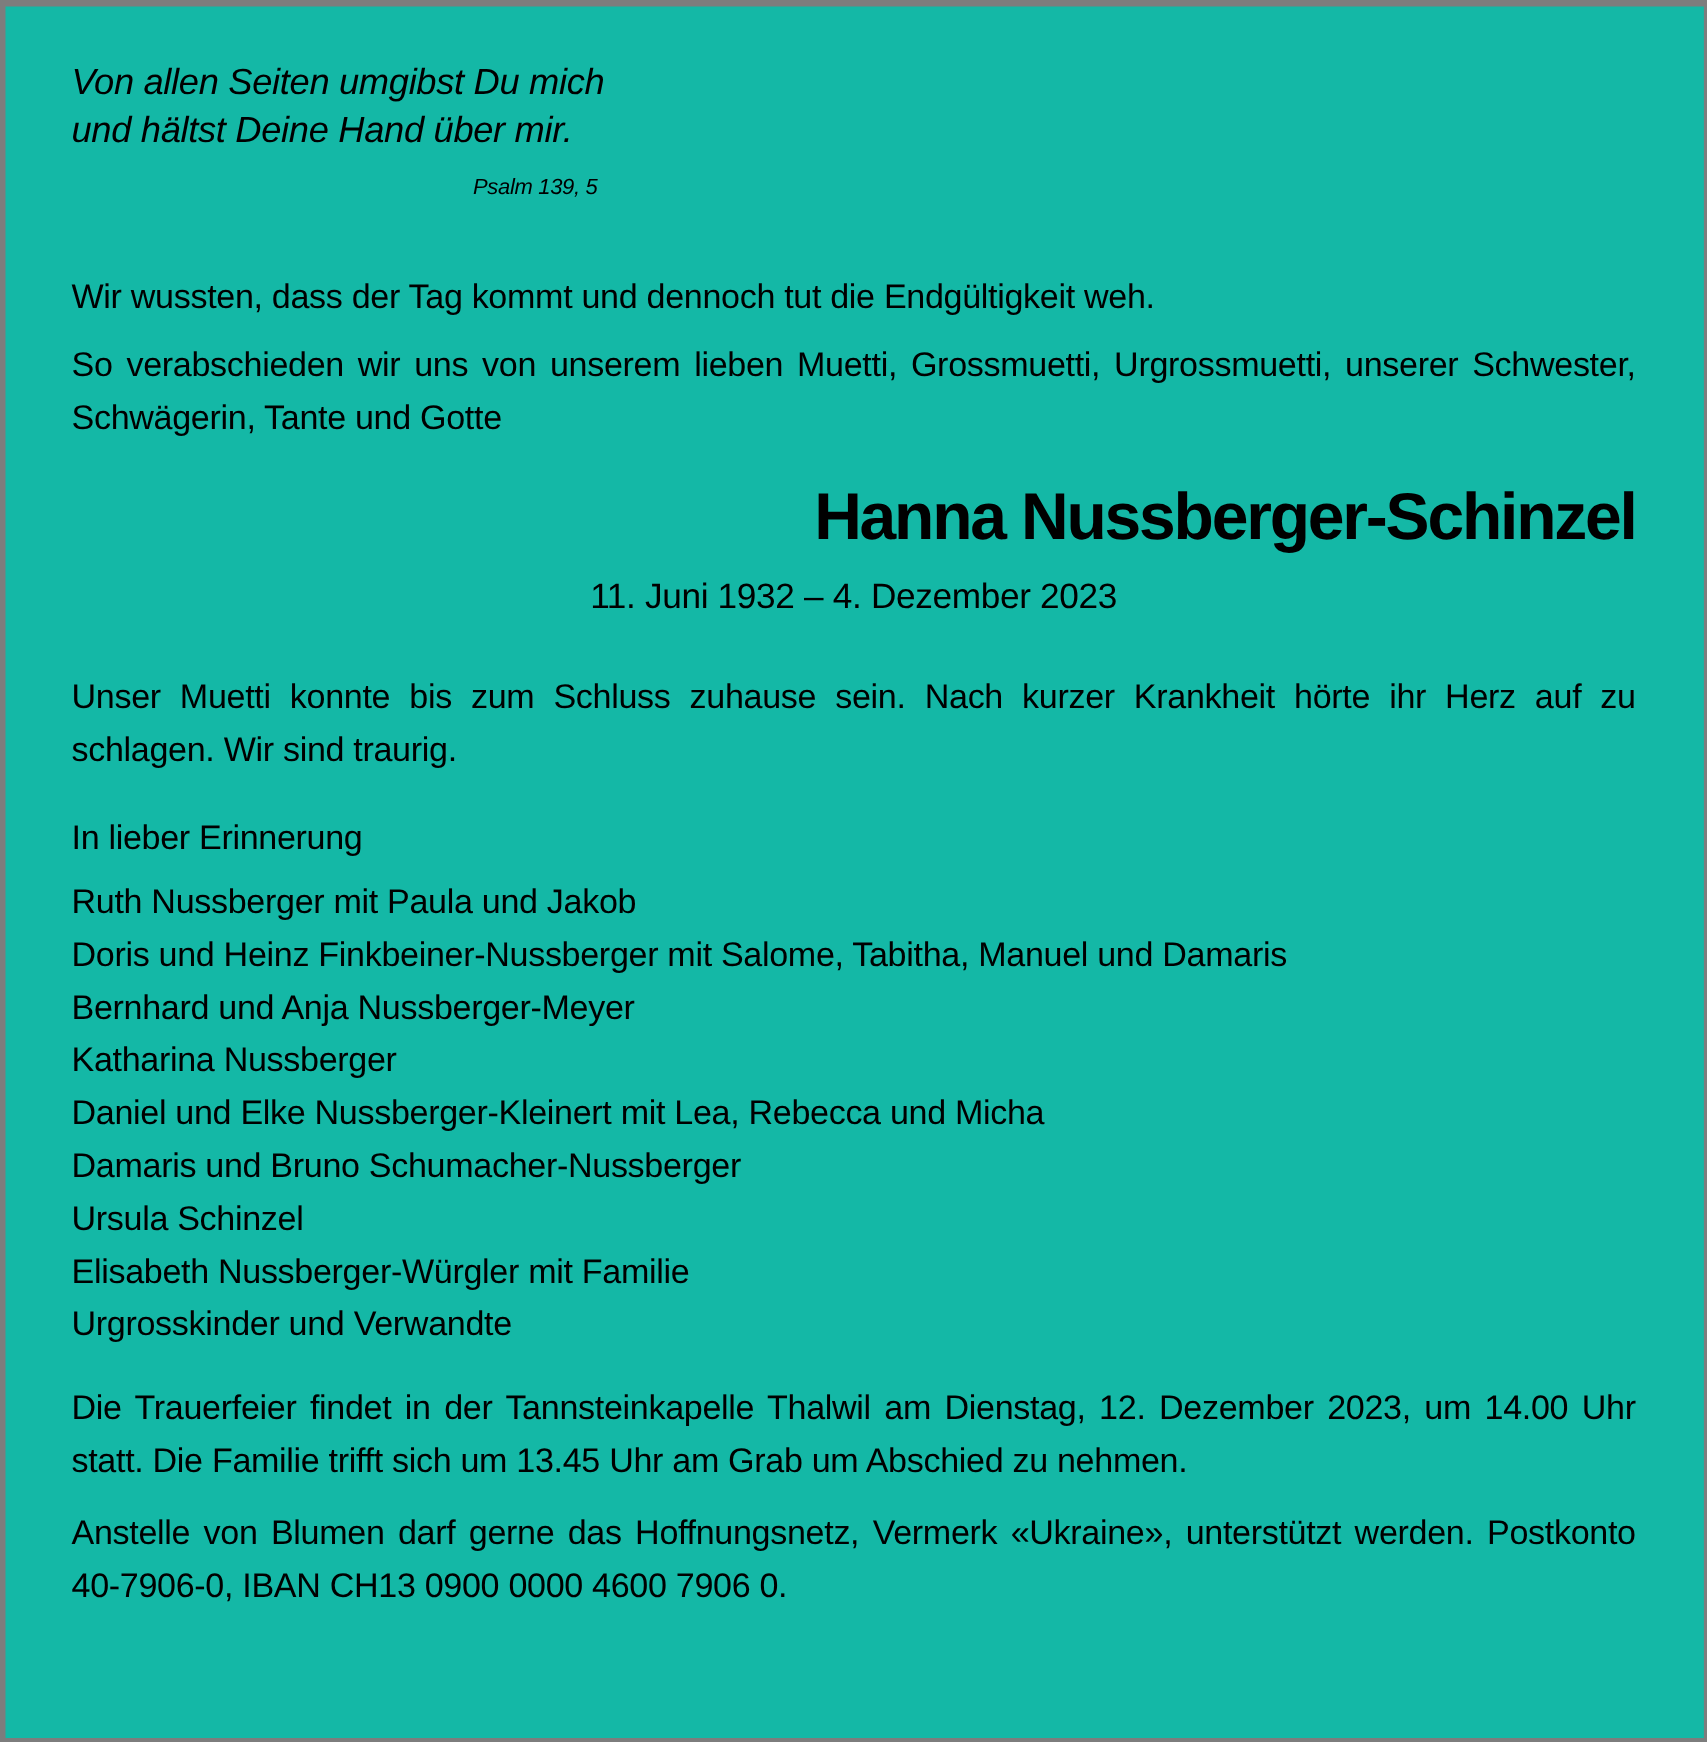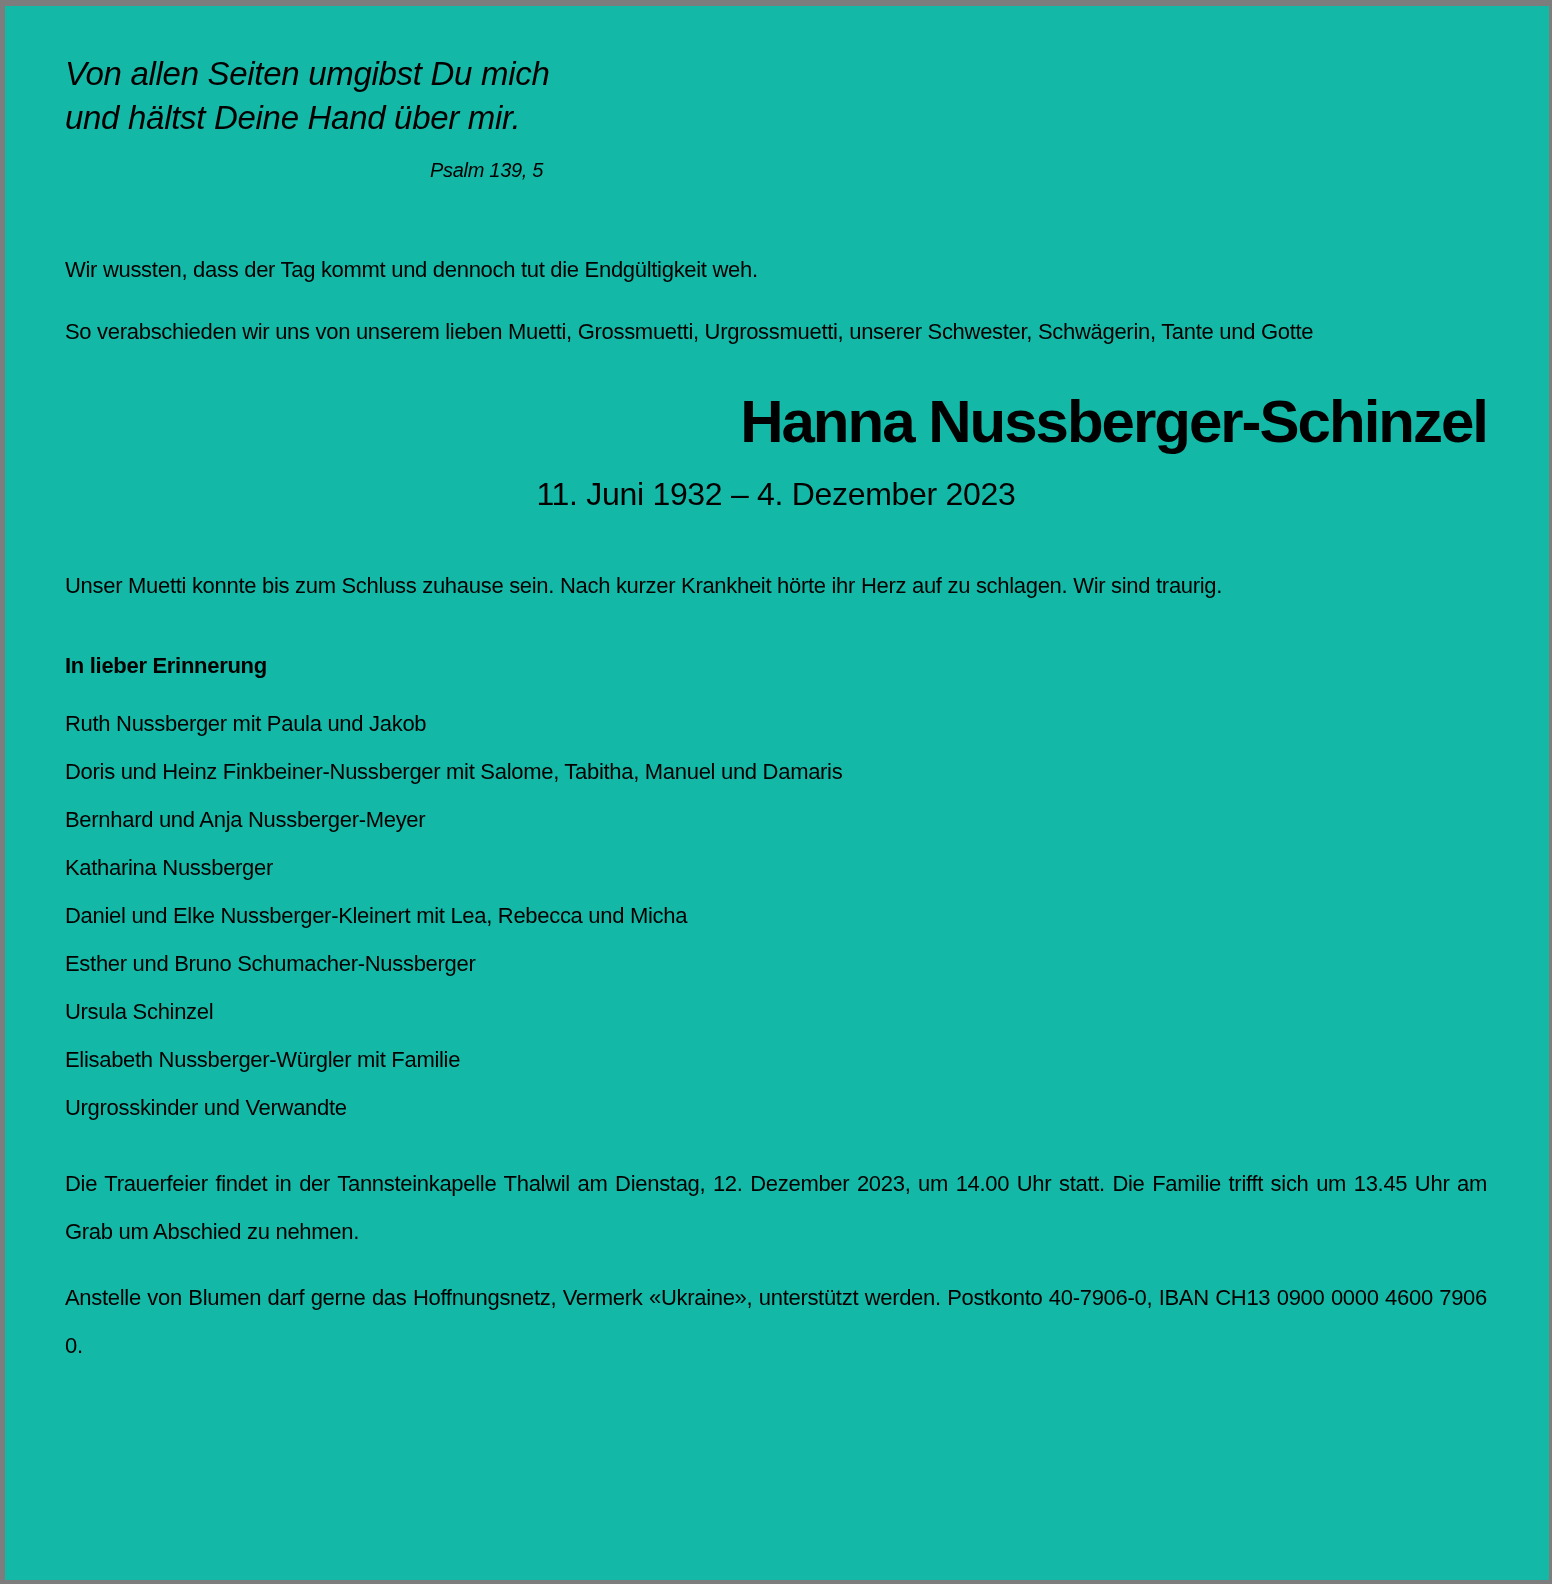--- a/index.html
+++ b/index.html
@@ -33,21 +33,21 @@
     letter-spacing: -0.3px;
   }
   .psalm {
     font-style: italic;
     font-size: 20px;
     line-height: 36px;
     margin-top: 12px;
     margin-left: 365px;
   }
   .body-text {
-    font-size: 22px;
+    font-size: 31px;
     line-height: 48px;
     letter-spacing: -0.3px;
   }
   .justify {
     text-align: justify;
     text-justify: inter-word;
   }
   .intro        { margin-top: 58px; }
   .farewell     { margin-top: 14px; }
   .deceased-name {
@@ -59,21 +59,21 @@
     letter-spacing: -2px;
   }
   .life-dates {
     margin-top: 12px;
     text-align: center;
     font-size: 32px;
     line-height: 48px;
     letter-spacing: -0.3px;
   }
   .message      { margin-top: 44px; }
-  .remembrance  { margin-top: 32px; font-weight: bold; }
+  .remembrance  { margin-top: 32px; }
   .mourners     { margin-top: 10px; }
   .service      { margin-top: 28px; }
   .donation     { margin-top: 18px; }
   .address      { margin-top: 36px; }
 </style>
 </head>
 <body>
 
 <div class="page">
 
@@ -94,21 +94,21 @@
   <p class="body-text justify message">Unser Muetti konnte bis zum Schluss zuhause sein. Nach kurzer Krankheit hörte ihr Herz auf zu schlagen. Wir sind traurig.</p>
 
   <p class="body-text remembrance">In lieber Erinnerung</p>
 
   <div class="mourners">
     <div class="body-text">Ruth Nussberger mit Paula und Jakob</div>
     <div class="body-text">Doris und Heinz Finkbeiner-Nussberger mit Salome, Tabitha, Manuel und Damaris</div>
     <div class="body-text">Bernhard und Anja Nussberger-Meyer</div>
     <div class="body-text">Katharina Nussberger</div>
     <div class="body-text">Daniel und Elke Nussberger-Kleinert mit Lea, Rebecca und Micha</div>
-    <div class="body-text">Esther und Bruno Schumacher-Nussberger</div>
+    <div class="body-text">Damaris und Bruno Schumacher-Nussberger</div>
     <div class="body-text">Ursula Schinzel</div>
     <div class="body-text">Elisabeth Nussberger-Würgler mit Familie</div>
     <div class="body-text">Urgrosskinder und Verwandte</div>
   </div>
 
   <p class="body-text justify service">Die Trauerfeier findet in der Tannsteinkapelle Thalwil am Dienstag, 12. Dezember 2023, um 14.00 Uhr statt. Die Familie trifft sich um 13.45 Uhr am Grab um Abschied zu nehmen.</p>
 
   <p class="body-text justify donation">Anstelle von Blumen darf gerne das Hoffnungsnetz, Vermerk «Ukraine», unterstützt werden. Postkonto 40-7906-0, IBAN CH13 0900 0000 4600 7906 0.</p>
 
 

